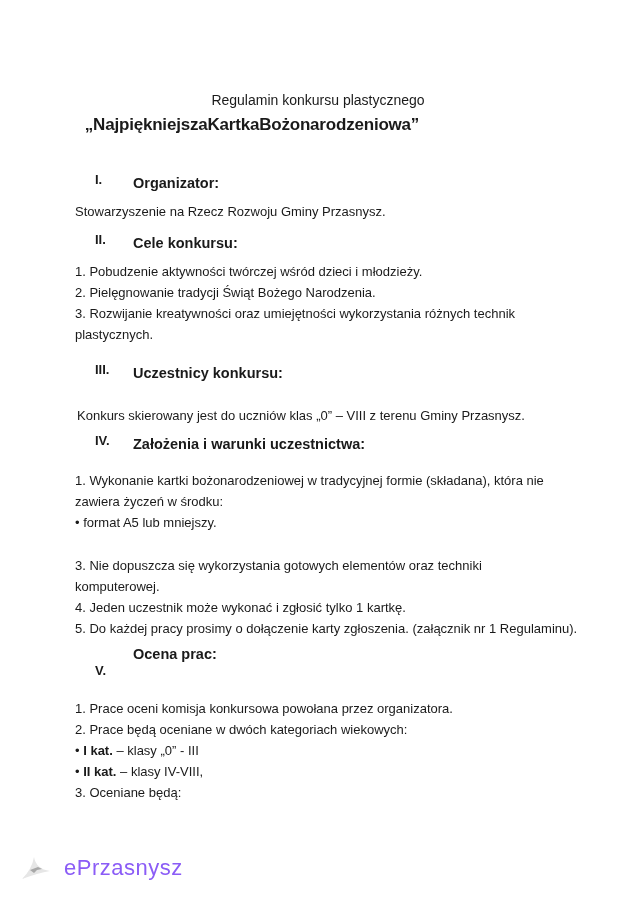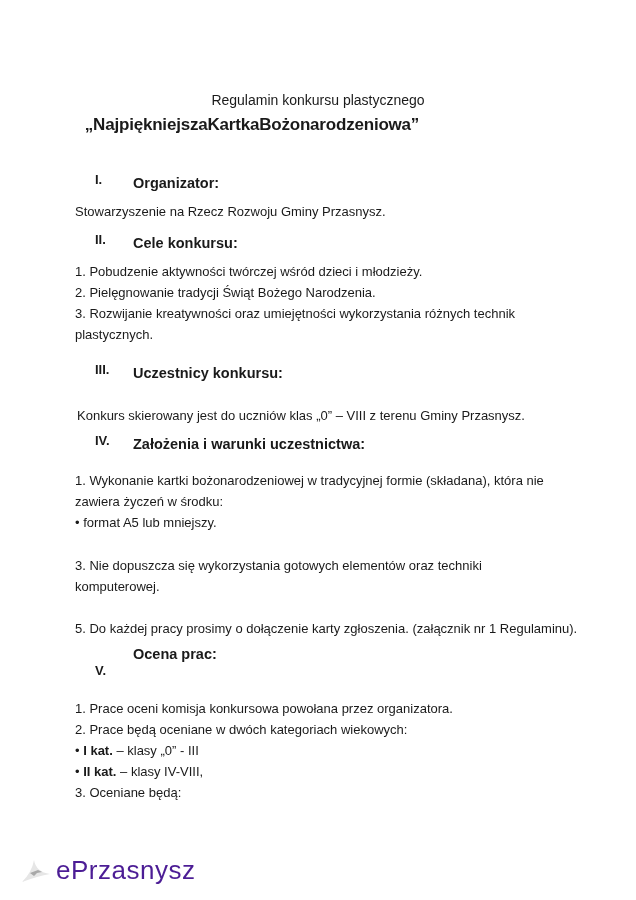--- a/index.html
+++ b/index.html
@@ -55,23 +55,23 @@
     font-size: 13px;
     white-space: nowrap;
   }
   .line b { font-weight: bold; }
   .watermark {
     position: absolute;
     left: 20px;
     top: 855px;
     display: flex;
     align-items: center;
-    gap: 4px;
-    color: #4c1d95;
-    font-size: 26px;
+    gap: 12px;
+    color: #8b5cf6;
+    font-size: 22px;
     letter-spacing: 0.5px;
   }
   .watermark svg { display: block; }
 </style>
 </head>
 <body>
 
 <div class="page">
 
   <div class="title1">Regulamin konkursu plastycznego</div>
@@ -92,20 +92,21 @@
   <div class="sec-head" style="top:365px">Uczestnicy konkursu:</div>
   <div class="line" style="top:400px; left:77px;margin-top:8px;"> Konkurs skierowany jest do uczniów klas „0” – VIII z terenu Gminy Przasnysz.</div>
 
   <div class="sec-num" style="top:433px">IV.</div>
   <div class="sec-head" style="top:436px">Założenia i warunki uczestnictwa:</div>
   <div class="line" style="top:473px">1. Wykonanie kartki bożonarodzeniowej w tradycyjnej formie (składana), która nie</div>
   <div class="line" style="top:494px">zawiera życzeń w środku:</div>
   <div class="line" style="top:515px">• format A5 lub mniejszy.</div>
   <div class="line" style="top:558px">3. Nie dopuszcza się wykorzystania gotowych elementów oraz techniki</div>
   <div class="line" style="top:579px">komputerowej.</div>
+  <div class="line" style="top:600px">4. Jeden uczestnik może wykonać i zgłosić tylko 1 kartkę.</div>
   <div class="line" style="top:621px">5. Do każdej pracy prosimy o dołączenie karty zgłoszenia. (załącznik nr 1 Regulaminu).</div>
 
   <div class="sec-num" style="top:663px">V.</div>
   <div class="sec-head" style="top:646px">Ocena prac:</div>
   <div class="line" style="top:701px">1. Prace oceni komisja konkursowa powołana przez organizatora.</div>
   <div class="line" style="top:722px">2. Prace będą oceniane w dwóch kategoriach wiekowych:</div>
   <div class="line" style="top:743px">
     <span>• </span><b>I kat.</b><span> – klasy „0” - III</span>
   </div>
   <div class="line" style="top:764px">

